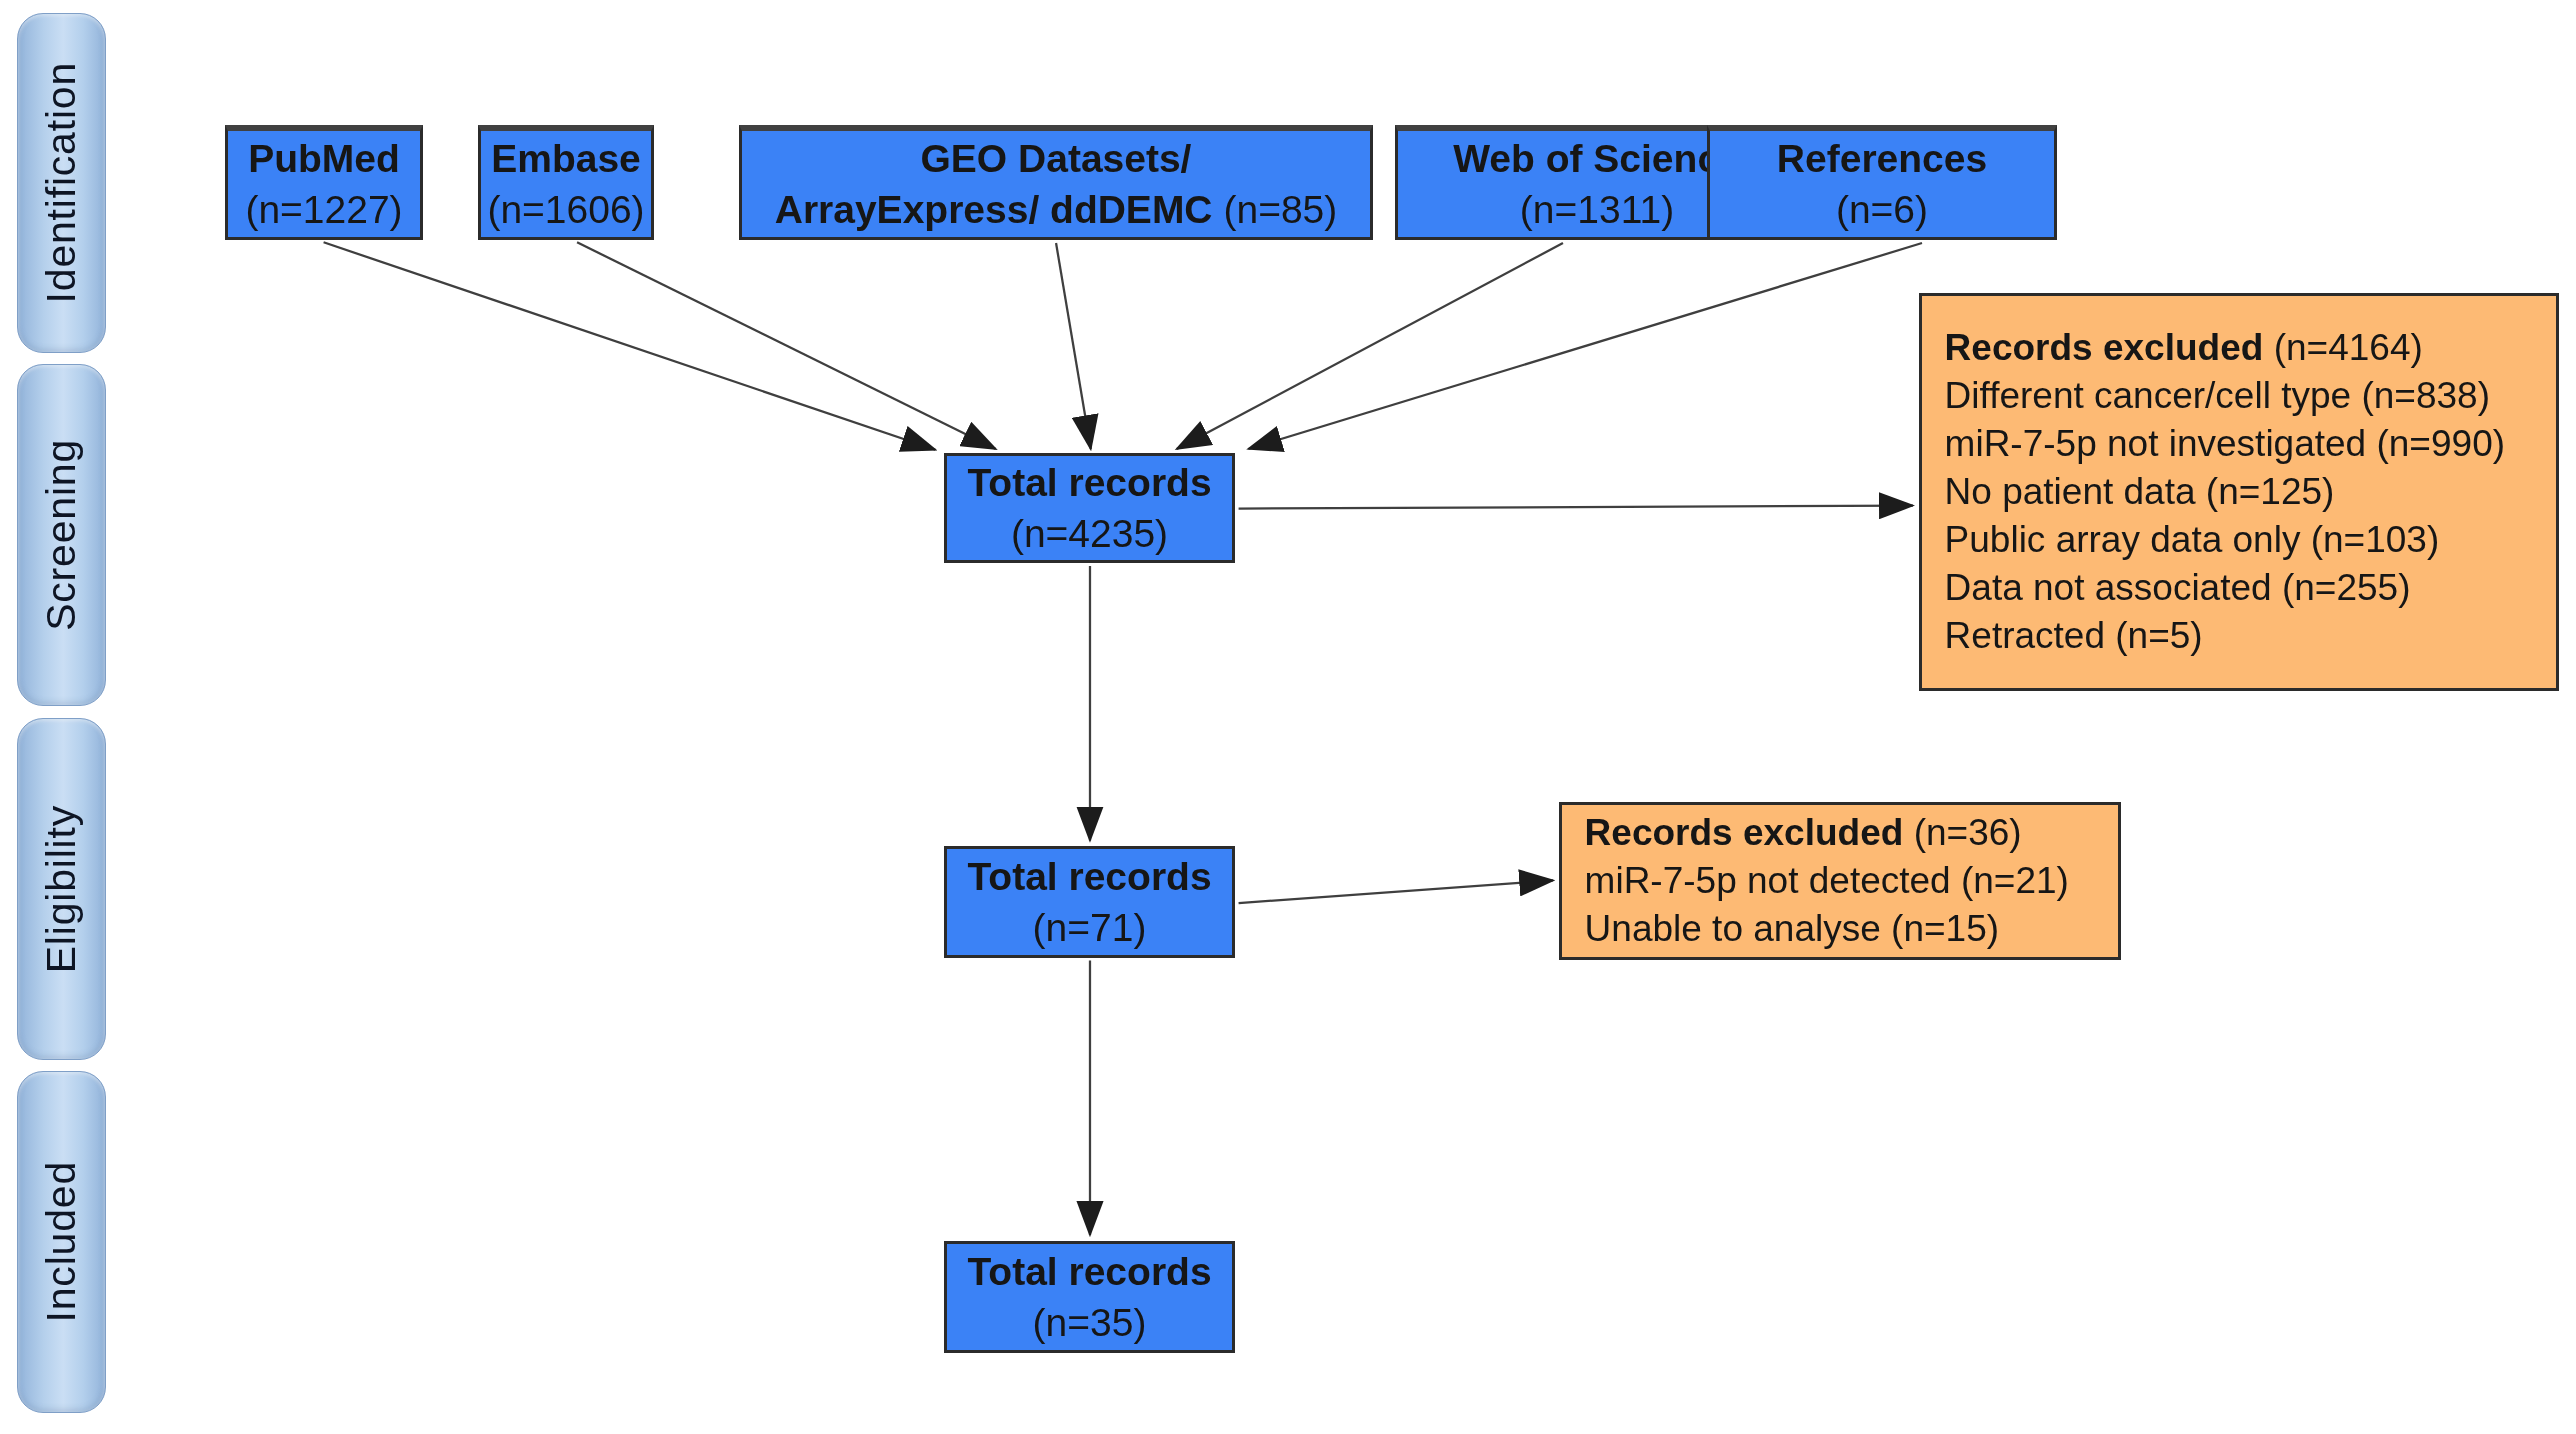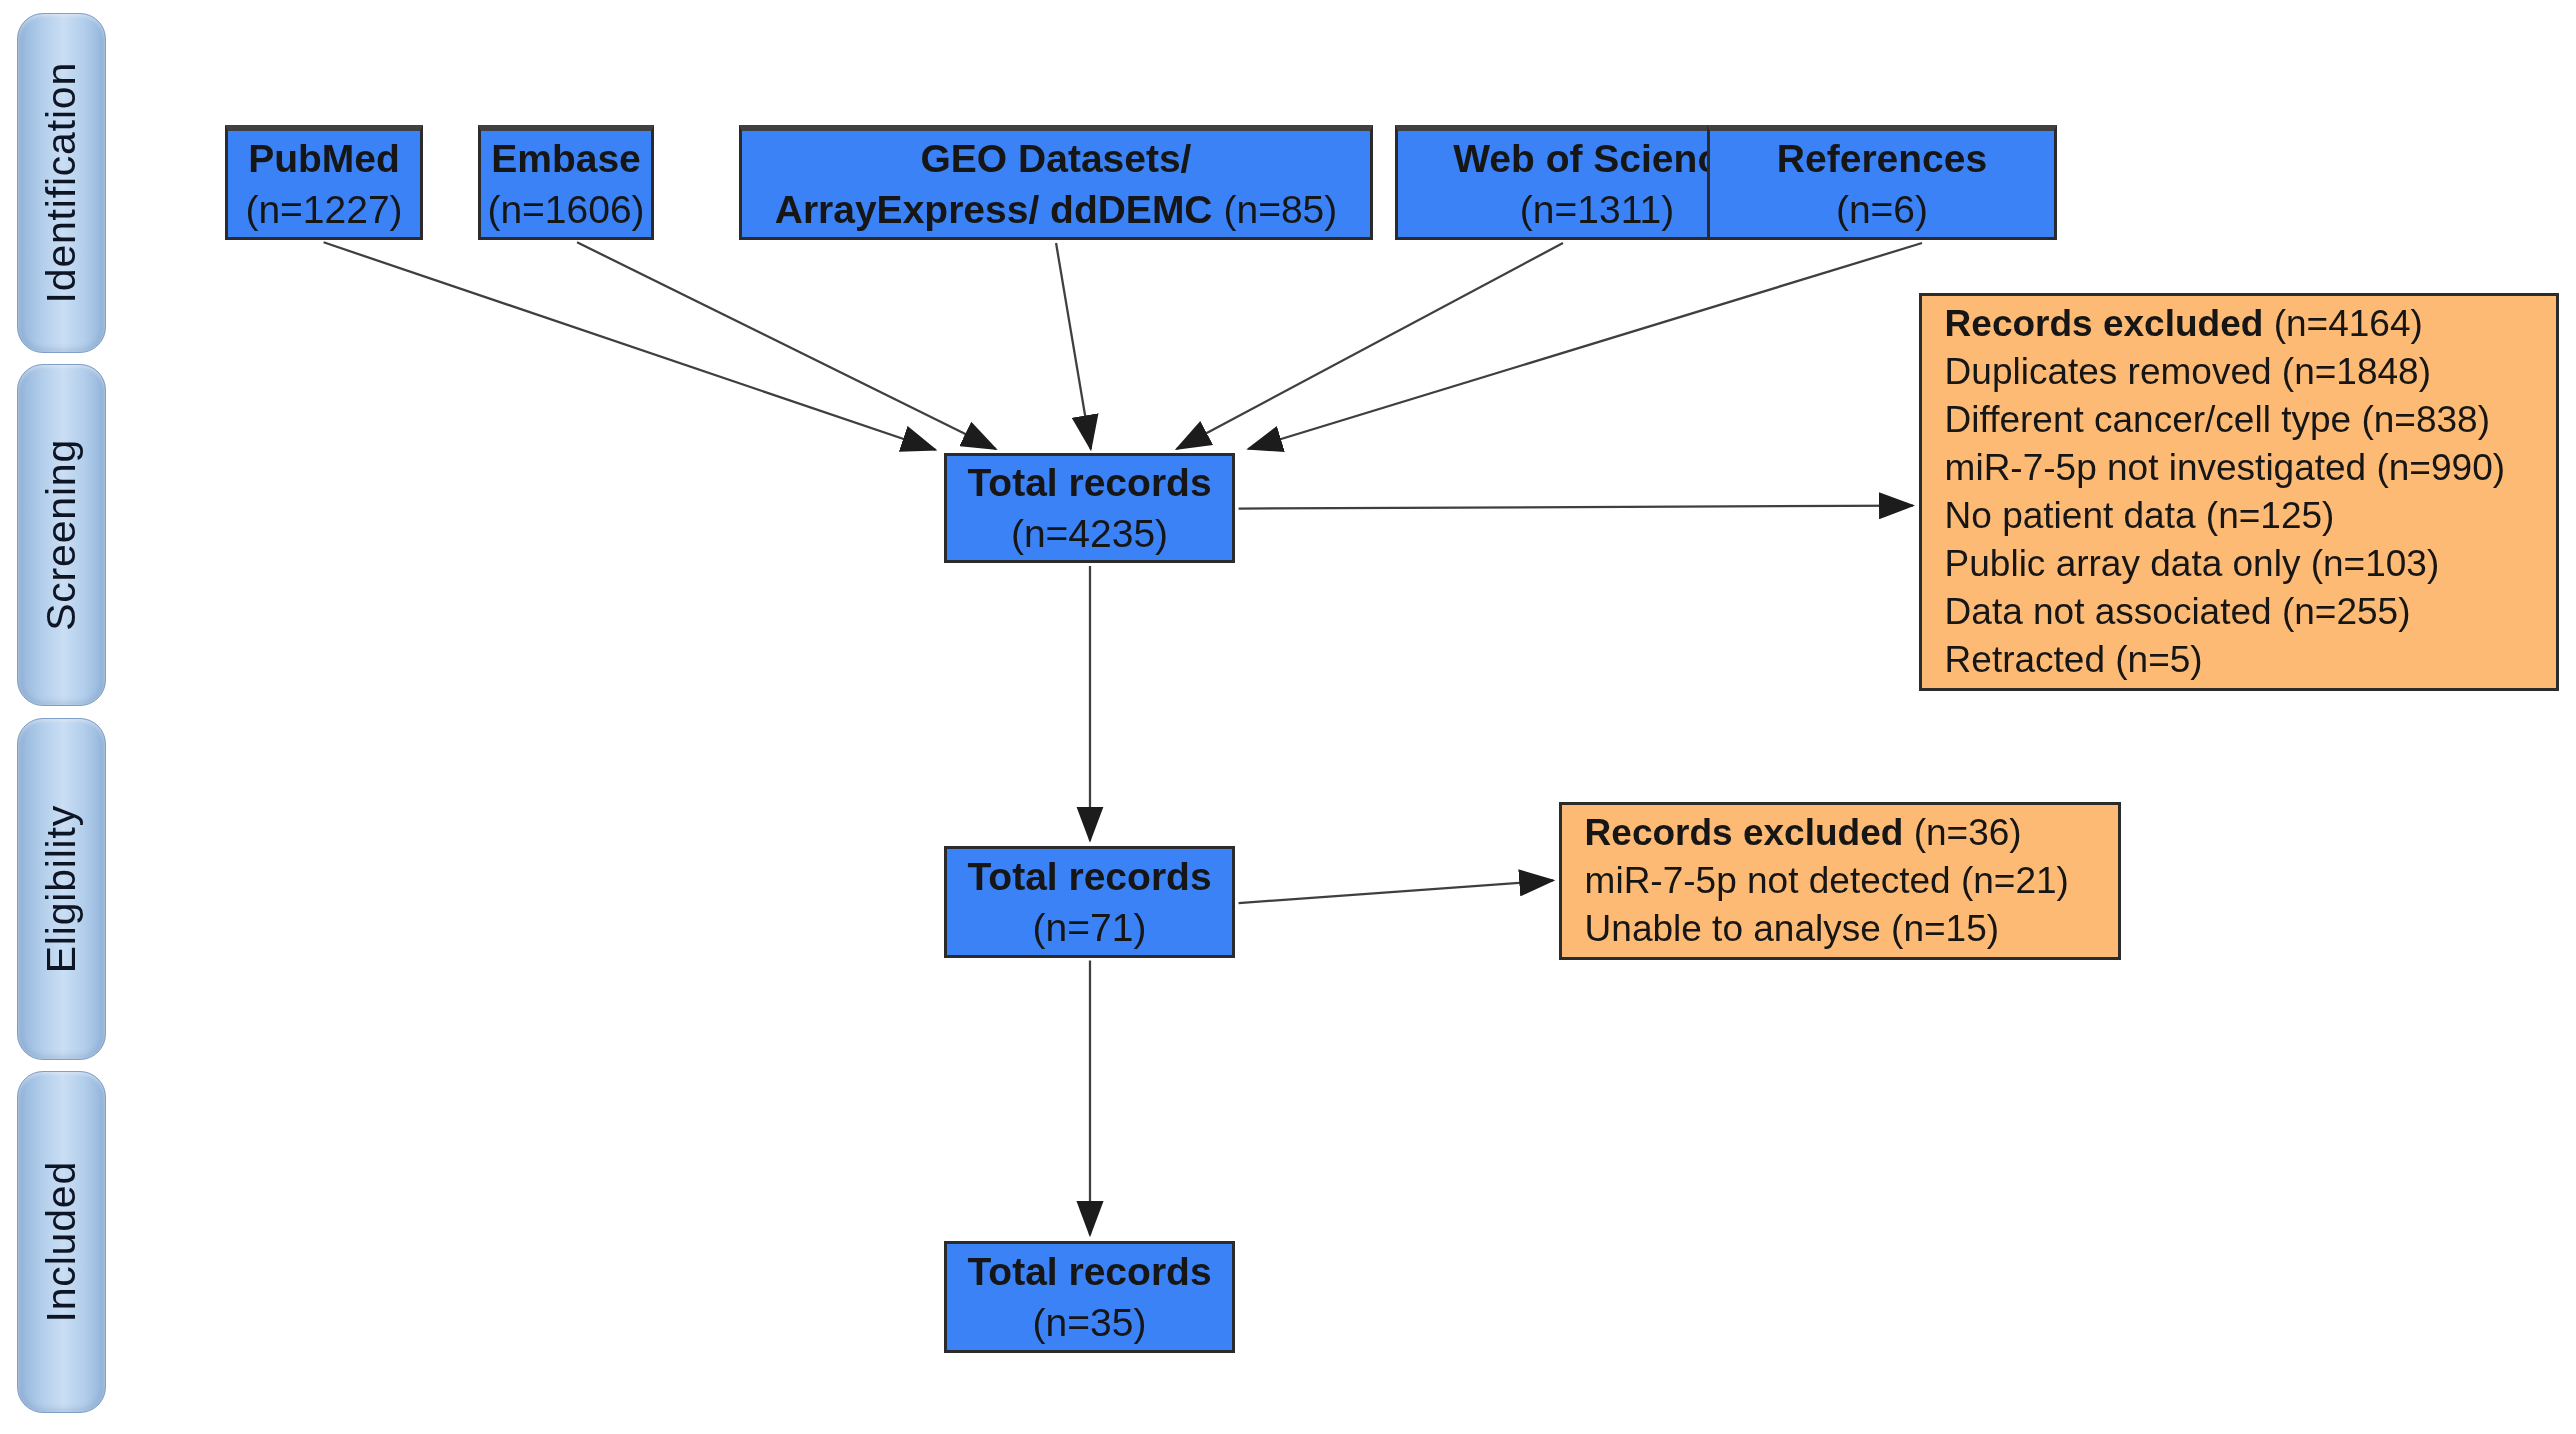--- a/index.html
+++ b/index.html
@@ -155,21 +155,20 @@
   </div>
   <div class="box total" style="top:1241px; height:112px;">
     <div class="bold">Total records</div>
     <div>(n=35)</div>
   </div>
 
   <div class="exc" style="left:1919px; top:293px; width:640px; height:398px;">
     <div>
       <span class="bold">Records excluded</span><span class="count-inline">(n=4164)</span>
     </div>
-    <div>Duplicates removed (n=1848)</div>
     <div>Different cancer/cell type (n=838)</div>
     <div>miR-7-5p not investigated (n=990)</div>
     <div>No patient data (n=125)</div>
     <div>Public array data only (n=103)</div>
     <div>Data not associated (n=255)</div>
     <div>Retracted (n=5)</div>
   </div>
 
   <div class="exc" style="left:1559px; top:802px; width:562px; height:158px;">
     <div>

